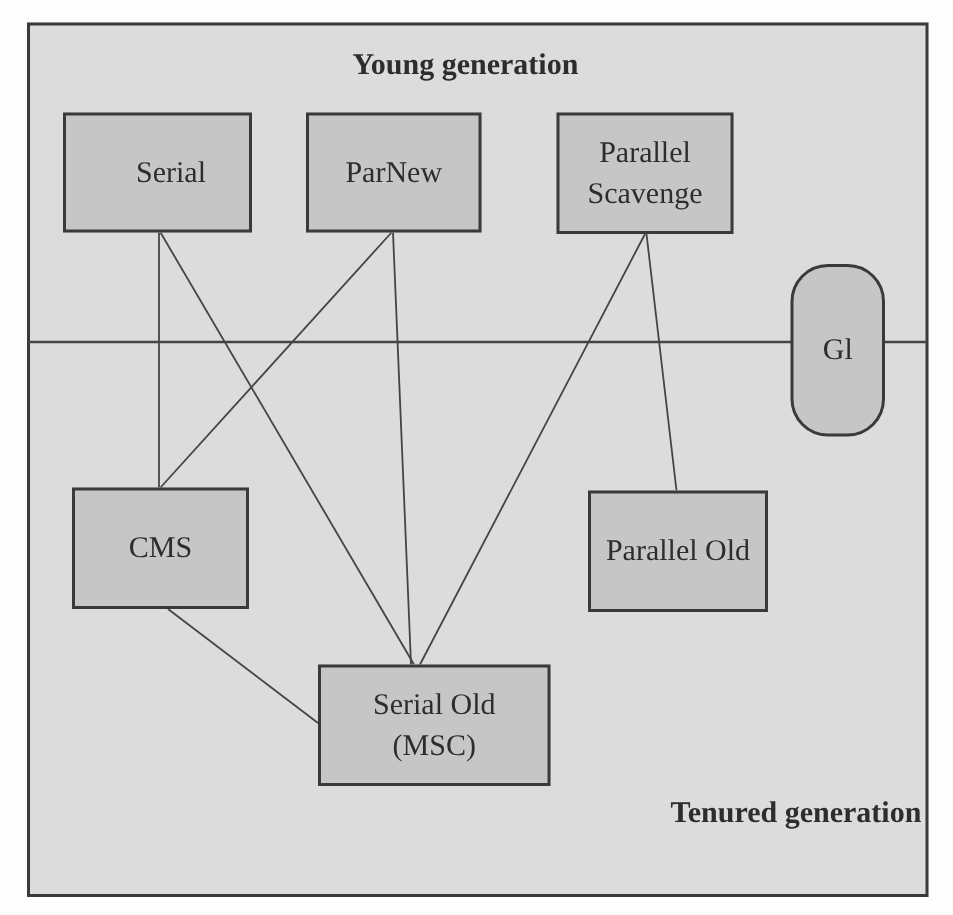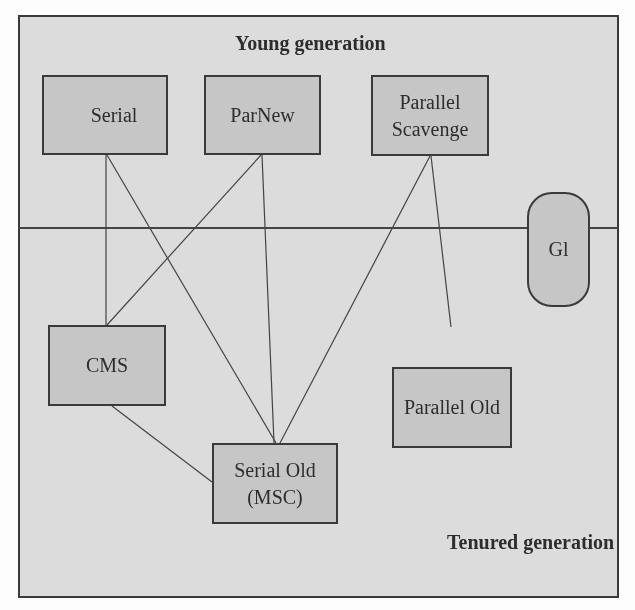--- a/index.html
+++ b/index.html
@@ -43,24 +43,24 @@
     text-align: center;
     font-size: 20px;
     line-height: 1.32;
     color: var(--text, #2d2d2d);
     z-index: 2;
     padding: 2px 6px;
   }
   .node-serial            { left: 42px;  top: 75px;  width: 126px; height: 80px; padding-left: 24px; }
   .node-parnew            { left: 204px; top: 75px;  width: 117px; height: 80px; }
   .node-parallel-scavenge { left: 371px; top: 75px;  width: 118px; height: 81px; justify-content: flex-end; }
-  .node-g1                { left: 527px; top: 192px; width: 63px;  height: 115px; border-radius: 25px; }
+  .node-g1                { left: 527px; top: 176px; width: 63px;  height: 115px; border-radius: 25px; }
   .node-cms               { left: 48px;  top: 325px; width: 118px; height: 81px; text-align: right; }
-  .node-parallel-old      { left: 392px; top: 327px; width: 120px; height: 81px; margin-top: 40px; }
-  .node-serial-old        { left: 212px; top: 443px; width: 126px; height: 81px; }
+  .node-parallel-old      { left: 392px; top: 327px; width: 120px; height: 81px; }
+  .node-serial-old        { left: 212px; top: 443px; width: 155px; height: 81px; }
   .gen-title {
     position: absolute;
     font-size: 20px;
     color: var(--text, #2d2d2d);
     white-space: nowrap;
     z-index: 2;
     font-weight: bold;
   }
   .gen-title-young   { left: 235px; top: 32px; }
   .gen-title-tenured { left: 447px; top: 510px; margin-top: 21px; }

